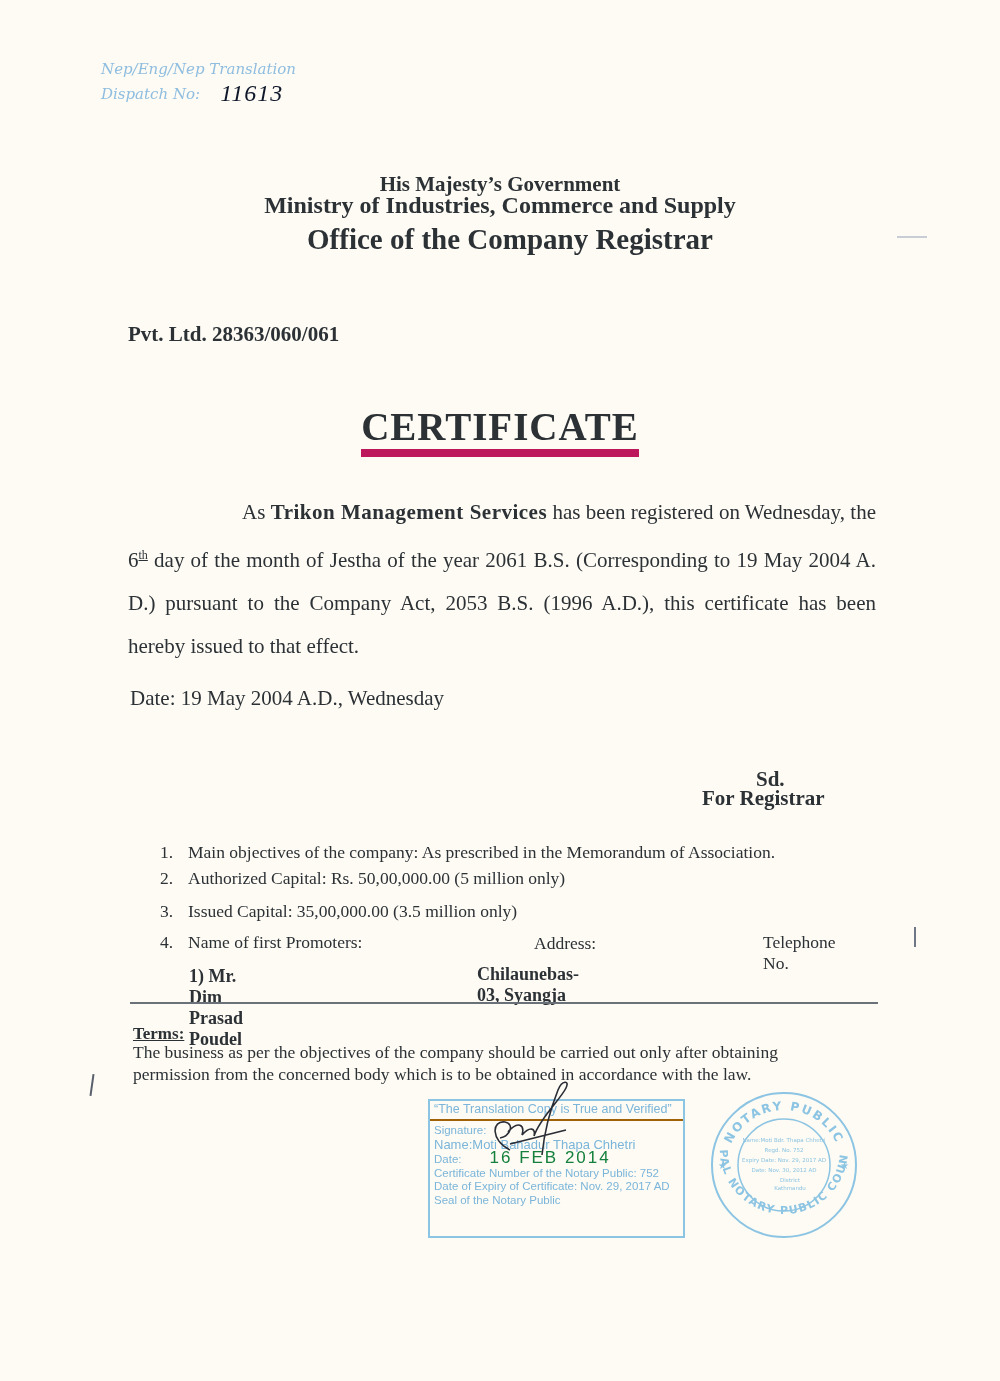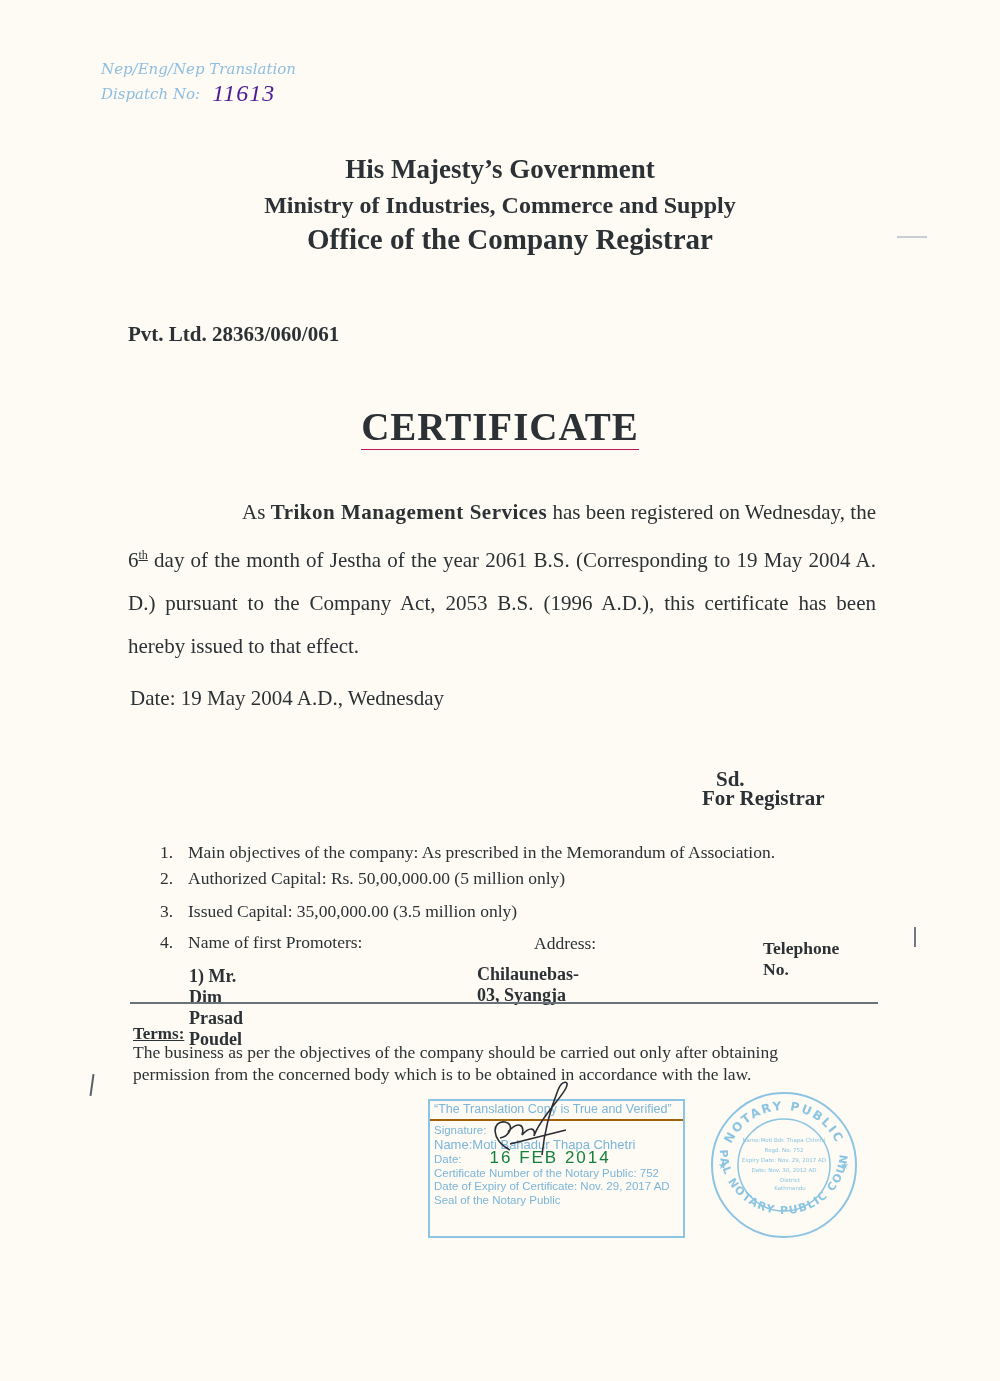--- a/index.html
+++ b/index.html
@@ -8,49 +8,49 @@
     background: #fdfbf3;
     font-family: "Liberation Serif", serif;
     color: #2c3136;
   }
   .abs { position: absolute; }
   .dispatch {
     left: 101px; top: 58px; color: #8fbde0; font-style: italic;
     font-family: "DejaVu Serif", serif; font-size: 15px; line-height: 22px;
   }
   .dispatch .hw {
-    font-family: "Liberation Serif", serif; font-style: italic; color: #4c1d95;
-    font-size: 24px; letter-spacing: 1px; margin-left: 12px; position: relative; top: 2px;
+    font-family: "Liberation Serif", serif; font-style: italic; color: #0f172a;
+    font-size: 24px; letter-spacing: 1px; margin-left: 20px; position: relative; top: 2px;
   }
   .hdr { left: 0; width: 1000px; text-align: center; font-weight: bold; }
-  .h1 { top: 154px; font-size: 27px; }
+  .h1 { top: 172px; font-size: 21px; }
   .h2 { top: 192px; font-size: 24px; }
   .h3 { top: 223px; font-size: 29px; margin-left: 10px; }
   .ref { left: 128px; top: 322px; font-size: 21px; font-weight: bold; }
   .title {
     left: 0; width: 1000px; top: 404px; text-align: center;
     font-size: 39px; font-weight: bold; letter-spacing: 1px;
   }
-  .title span { border-bottom: 1px solid #be185d; padding-bottom: 1px; }
+  .title span { border-bottom: 8px solid #be185d; padding-bottom: 1px; }
   .body-para {
     left: 128px; width: 748px; top: 491px; font-size: 21px; line-height: 43px;
     text-align: justify; text-align-last: left;
   }
   .body-para .indent { display: inline-block; width: 114px; }
   .body-para b { letter-spacing: 0.5px; }
   .body-para sup { font-size: 12px; text-decoration: underline; }
   .date { left: 130px; top: 686px; font-size: 21px; }
-  .sd { left: 716px; top: 767px; font-size: 21px; font-weight: bold; }
+  .sd { left: 756px; top: 767px; font-size: 21px; font-weight: bold; }
   .forreg { left: 702px; top: 786px; font-size: 21px; font-weight: bold; }
   .list { left: 160px; top: 840px; font-size: 17.5px; }
   .li { position: absolute; left: 0; white-space: nowrap; }
   .li .n { display: inline-block; width: 28px; }
   .li1 { top: 2px; } .li2 { top: 28px; } .li3 { top: 61px; } .li4 { top: 92px; }
   .addr-h { position: absolute; left: 374px; top: 93px; }
-  .tel-h { position: absolute; left: 603px; top: 98px; font-weight: bold; }
+  .tel-h { position: absolute; left: 603px; top: 92px; }
   .promoter { position: absolute; left: 29px; top: 126px; font-weight: bold; font-size: 18px; }
   .promoter-addr { position: absolute; left: 317px; top: 124px; font-weight: bold; font-size: 18px; }
   .rule { left: 130px; top: 1002px; width: 748px; height: 2px; background: #6b7178; }
   .terms-h { left: 133px; top: 1024px; font-size: 17px; font-weight: bold; text-decoration: underline; }
   .terms { left: 133px; top: 1041px; width: 720px; font-size: 17.5px; line-height: 22px; }
   .stamp {
     left: 428px; top: 1099px; width: 253px; height: 135px;
     border: 2px solid #8cc4e3; color: #7bb5da;
     font-family: "Liberation Sans", sans-serif; font-size: 11.5px;
   }

